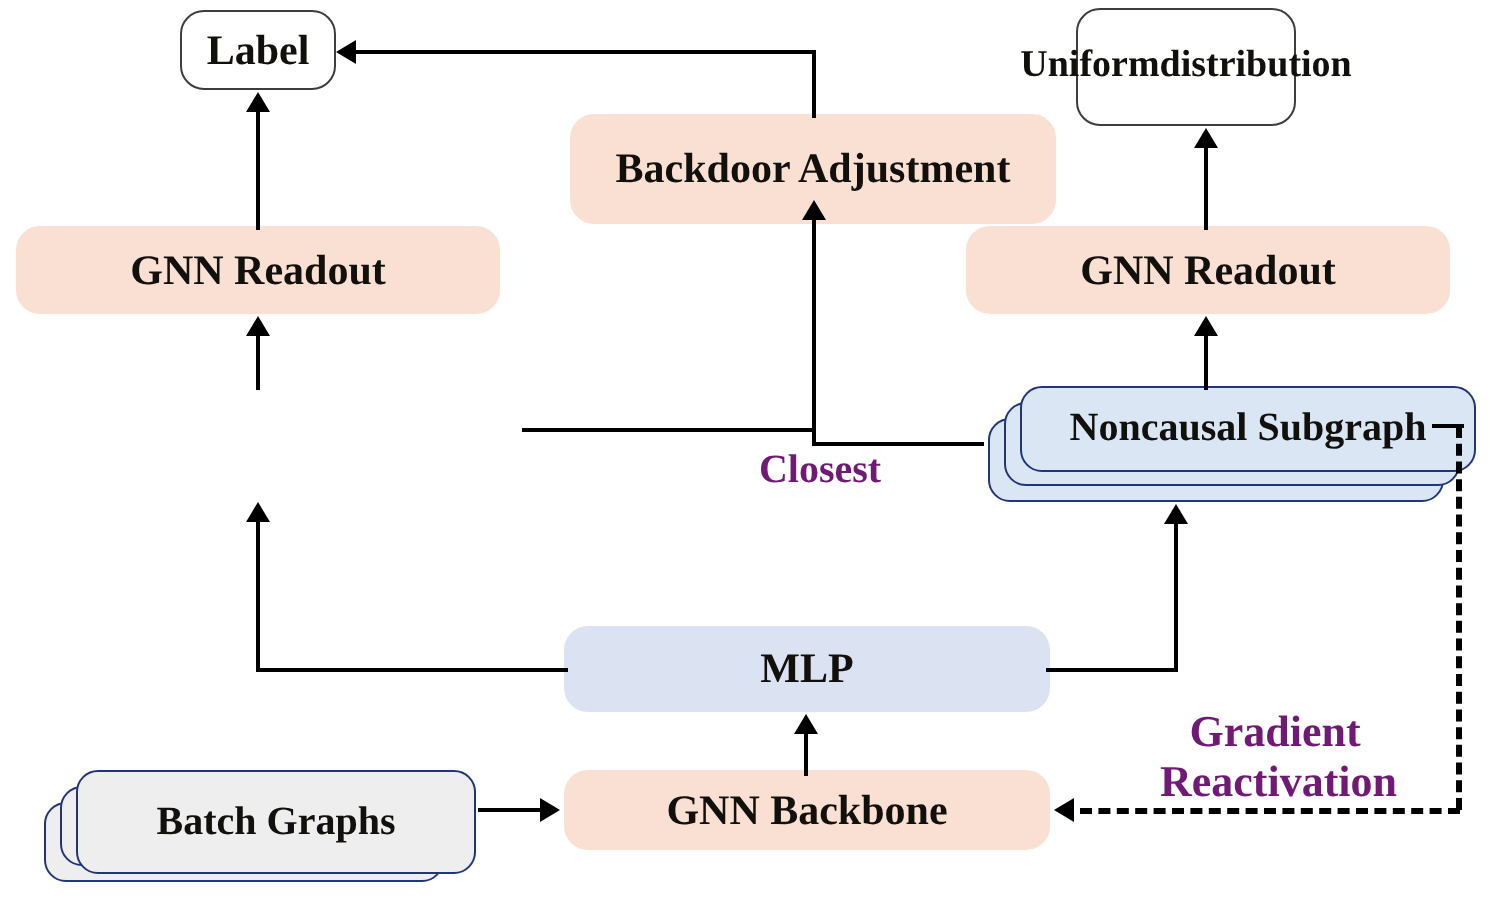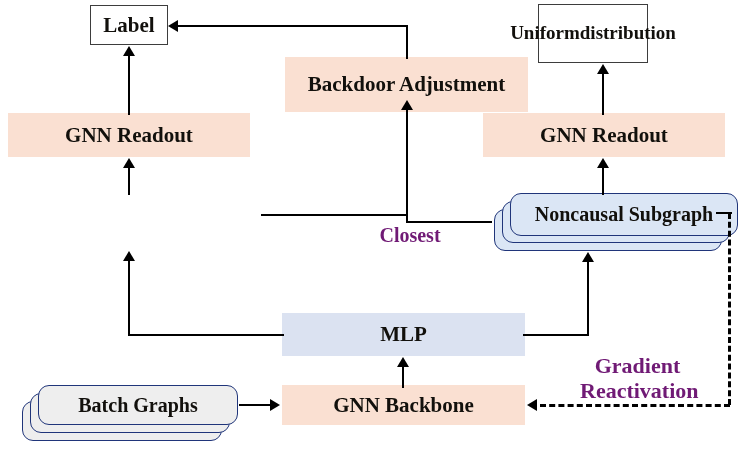--- a/index.html
+++ b/index.html
@@ -3,21 +3,21 @@
 <meta charset="utf-8">
 <style>
   html,body{margin:0;padding:0;background:#ffffff;}
   body{width:747px;height:454px;overflow:hidden;
        font-family:"Liberation Serif","DejaVu Serif",serif;}
   #stage{position:relative;width:747px;height:454px;background:#fff;}
 
   
   .node{position:absolute;box-sizing:border-box;display:flex;
         align-items:center;justify-content:center;text-align:center;
-        font-weight:bold;color:#12100c;line-height:1.08;}
+        font-weight:bold;color:#12100c;line-height:1.08;border-radius:12px;}
 
   .flat{ }                                  
   .peach{background:#fae0d2;}
   .lav{background:#dbe2f1;}
   .outline{background:#ffffff;border:1.6px solid #3d3d3d;}
 
   
   .stack{position:absolute;}
   .card{position:absolute;box-sizing:border-box;border-radius:11px;
         border:1.5px solid #20357a;}
@@ -85,21 +85,21 @@
     <span>MLP</span>
   </div>
 
   <div class="node flat peach" style="left:282px;top:385px;width:243px;height:40px;font-size:21px;">
     <span>GNN Backbone</span>
   </div>
 
   <div class="stack" style="left:22px;top:385px;width:230px;height:58px;">
     <div class="card gray" style="left:0px;top:16px;width:200px;height:40px;"></div>
     <div class="card gray" style="left:8px;top:8px;width:200px;height:40px;"></div>
-    <div class="card gray front" style="left:16px;top:0px;width:200px;height:40px;font-size:20px;">
+    <div class="card gray front" style="left:16px;top:0px;width:200px;height:52px;font-size:20px;">
       <span>Batch Graphs</span>
     </div>
   </div>
 
   <div class="freetext" style="left:366px;top:224px;width:88px;font-size:20px;">
     <span>Closest</span>
   </div>
 
   <div class="freetext" style="left:580px;top:353px;width:115px;font-size:22px;">
     <span>Gradient</span><br>

